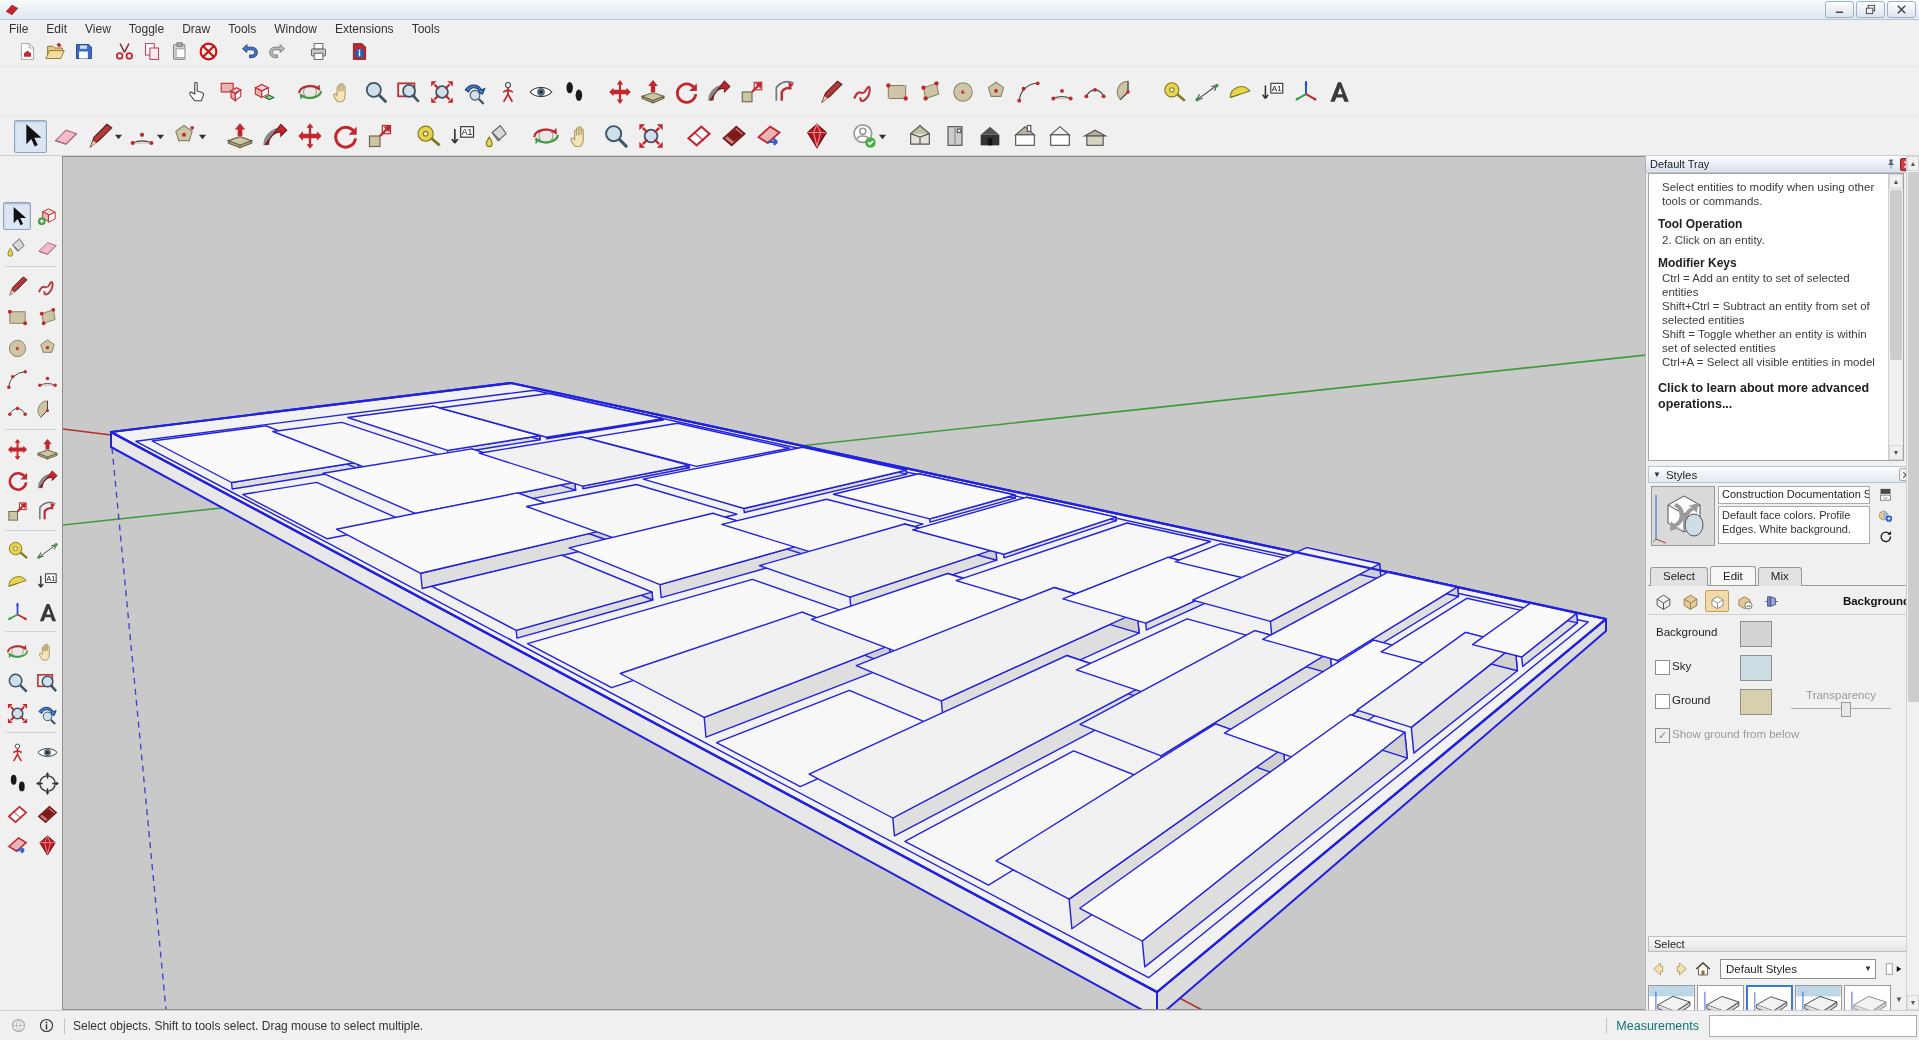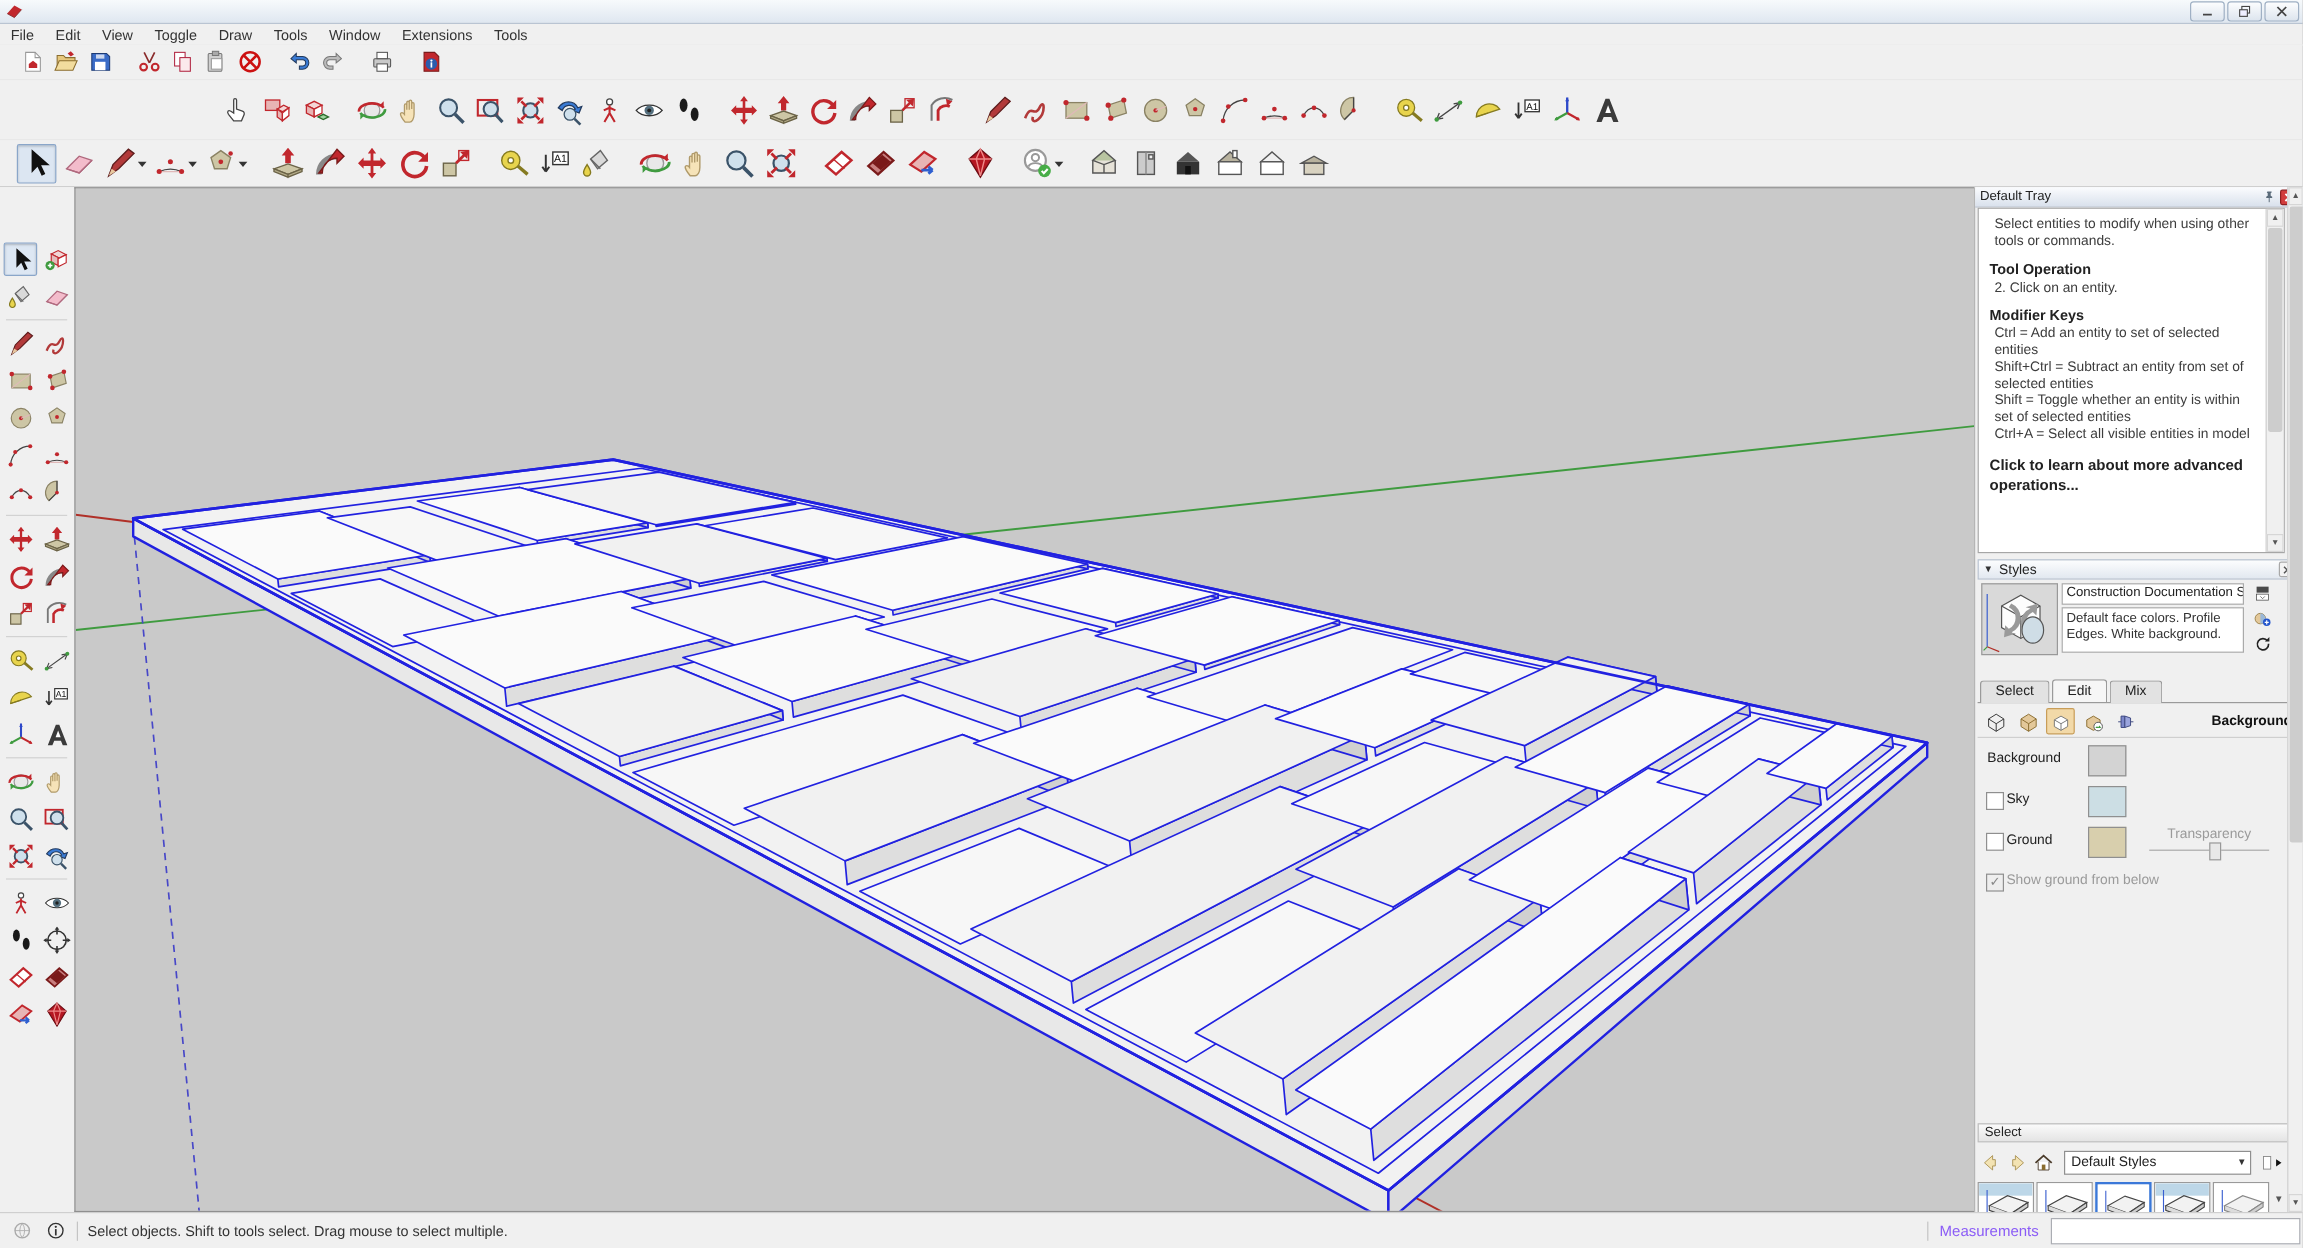--- a/index.html
+++ b/index.html
@@ -104,21 +104,21 @@
   #thumb-caret{font-size:8px;color:#555;margin-left:2px;margin-top:10px;}
   #tray-scroll{position:absolute;right:0;top:0;width:13px;height:100%;}
   
   #statusbar{position:absolute;left:0;top:1010px;width:100%;height:30px;background:#f0f0f0;border-top:1px solid #cfcfcf;display:flex;align-items:center;box-sizing:border-box;}
   #statusbar .sicon{width:19px;height:19px;margin-left:9px;display:flex;align-items:center;justify-content:center;padding:0;border:none;background:transparent;}
   #statusbar .sicon svg{width:17px;height:17px;}
   .vsep{width:1px;height:16px;background:#c4c4c4;margin:0 8px;}
   #status-hint{color:#333;font-size:12px;}
   #measure{position:absolute;right:2px;display:flex;align-items:center;}
   #measure .vsep{margin-right:9px;}
-  #measure-label{font-size:12.5px;color:#8b5cf6;margin-right:10px;}
+  #measure-label{font-size:12.5px;color:#0f766e;margin-right:10px;}
   #measure-input{width:198px;height:20px;border:1px solid #abadb3;background:#fff;font-size:12px;padding:0 4px;}
 </style>
 </head>
 <body>
 
 <div id="app">
 
   <div id="titlebar">
     <span class="ticon"><svg viewBox="0 0 24 24">
           <path d="M3 14L12 4l9 5-9 10z" fill="#c1272d"></path>

